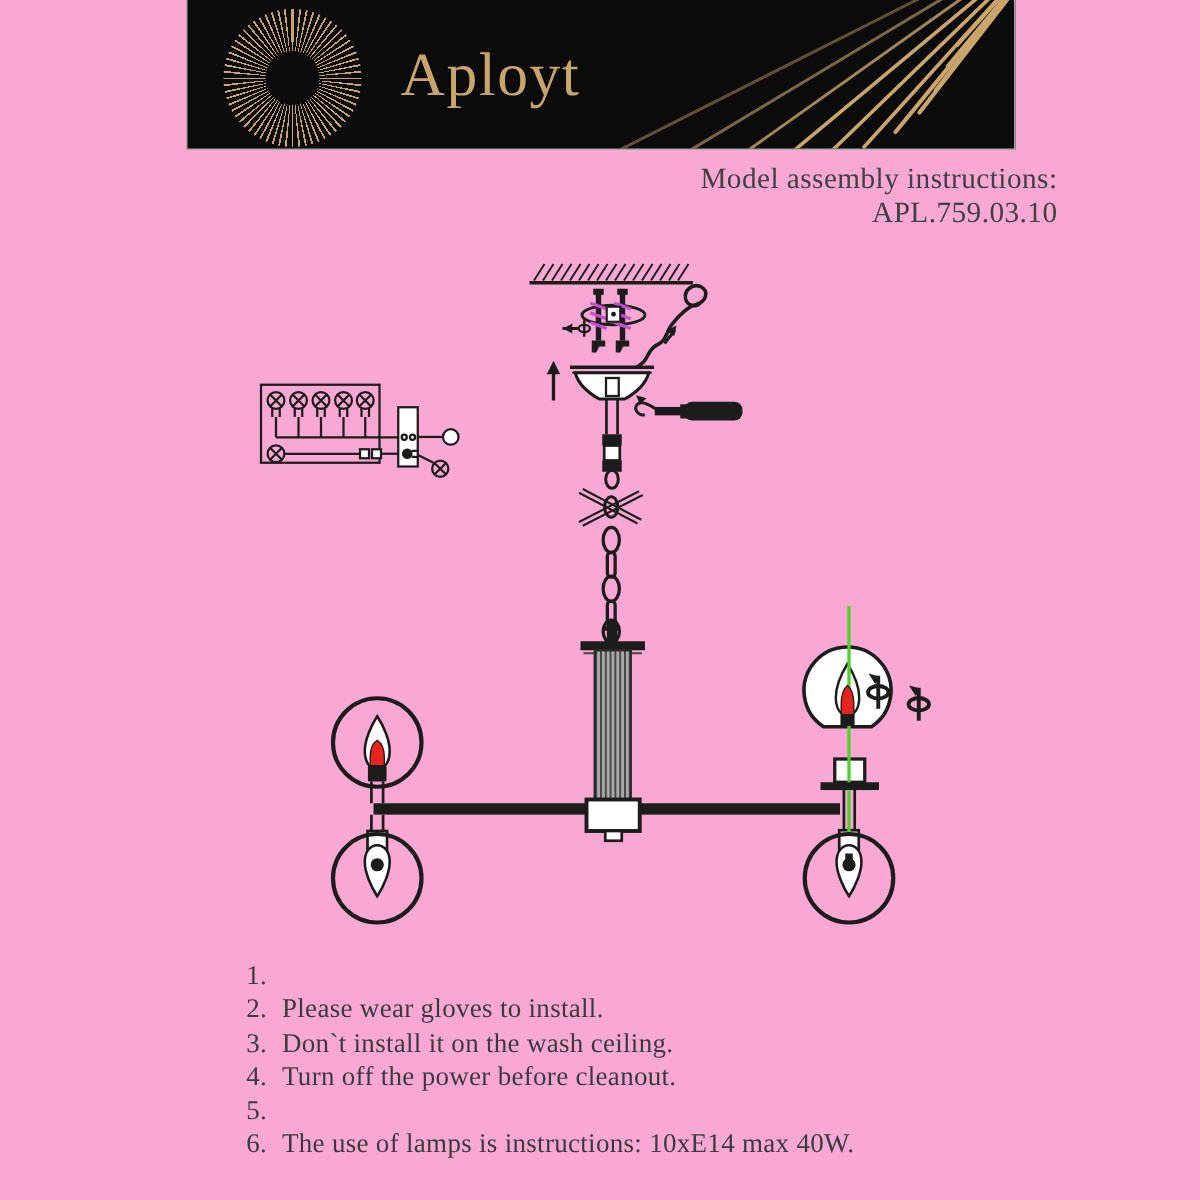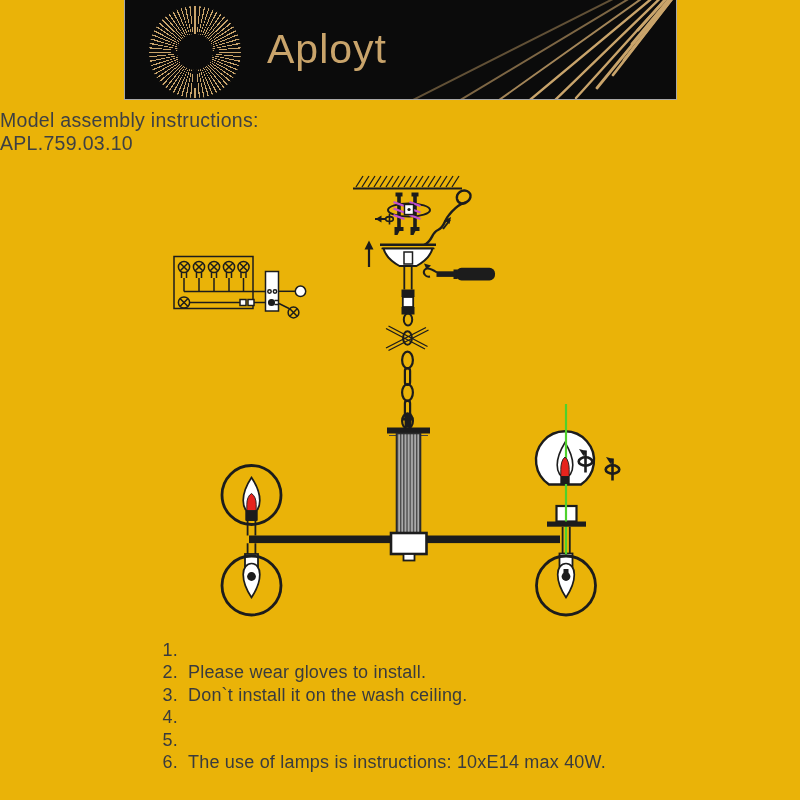--- a/index.html
+++ b/index.html
@@ -1,28 +1,28 @@
 <!DOCTYPE html>
 <html><head>
 <meta charset="utf-8">
 <style>
   html,body{margin:0;padding:0;background:#fff;}
-  .page{position:relative;width:800px;height:800px;background:#eab308;overflow:hidden;
-        font-family:Liberation Sans, sans-serif;}
+  .page{position:relative;width:800px;height:800px;background:#f9a8d4;overflow:hidden;
+        font-family:Liberation Serif, serif;}
   
   .banner{position:absolute;left:124px;top:0;width:553px;height:100px;
           background:#0b0b0b;border:1px solid #a8a8a8;border-top:none;box-sizing:border-box;overflow:hidden;}
   .starburst{position:absolute;left:24px;top:6px;width:92px;height:92px;border-radius:50%;
              background:repeating-conic-gradient(#c9a46b 0deg 1.6deg, #0b0b0b 1.6deg 5.6deg);}
   .starburst::after{content:'';position:absolute;inset:28px;background:#0b0b0b;border-radius:50%;}
   .brand{position:absolute;left:142px;top:27px;font-size:41px;line-height:44px;color:#c9a46b;
          letter-spacing:1px;font-weight:400;}
   .rays{position:absolute;left:0;top:0;width:553px;height:100px;}
   
-  .title-block{position:absolute;top:109px;left:0;width:705px;text-align:left;
+  .title-block{position:absolute;top:109px;left:0;width:705px;text-align:right;
                color:#3e4043;font-size:19.5px;line-height:22.5px;letter-spacing:0.3px;}
   
   .diagram{position:absolute;left:0;top:0;width:800px;height:800px;}
   
   .instructions{position:absolute;top:639px;left:150px;width:620px;margin:0;padding:0;
                 list-style:none;font-size:18px;line-height:22.4px;color:#393b3e;letter-spacing:0.2px;}
   .instructions .row{display:flex;}
   .instructions .num{width:28px;text-align:right;margin-right:10px;flex:none;}
 </style>
 </head>
@@ -257,20 +257,21 @@
     <li class="row">
       <span class="num">2.</span>
       <span class="txt">Please wear gloves to install.</span>
     </li>
     <li class="row">
       <span class="num">3.</span>
       <span class="txt">Don`t install it on the wash ceiling.</span>
     </li>
     <li class="row">
       <span class="num">4.</span>
+      <span class="txt">Turn off the power before cleanout.</span>
     </li>
     <li class="row">
       <span class="num">5.</span>
     </li>
     <li class="row">
       <span class="num">6.</span>
       <span class="txt">The use of lamps is instructions: 10xE14 max 40W.</span>
     </li>
   </ol>
 

